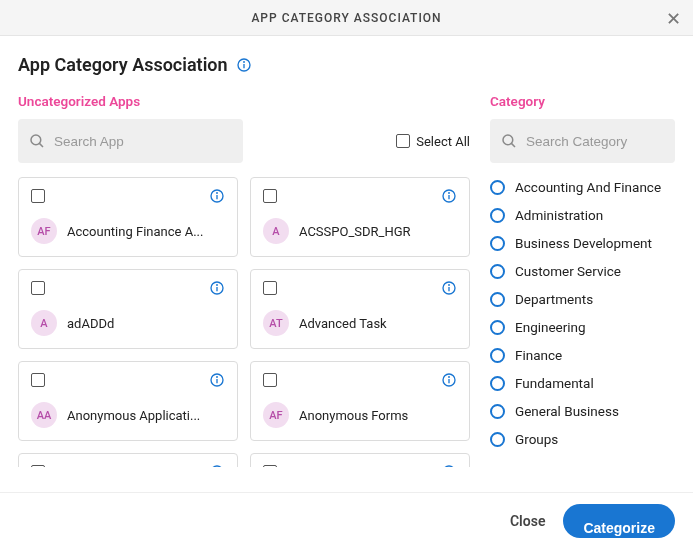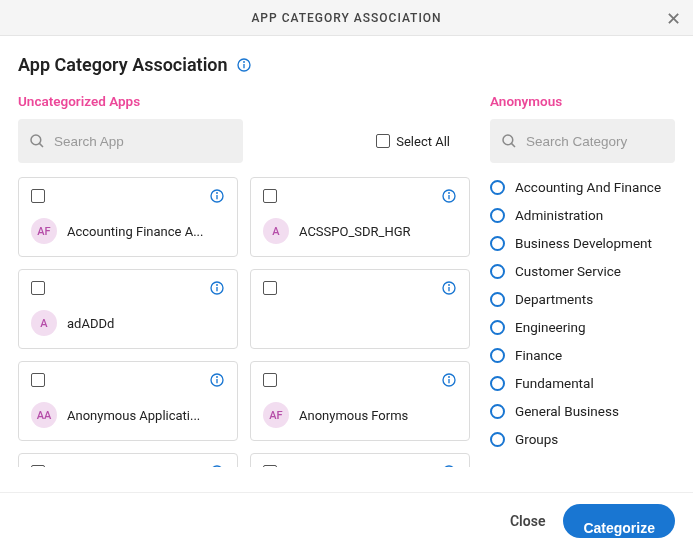--- a/index.html
+++ b/index.html
@@ -94,21 +94,21 @@
     color: #444;
     width: 100%;
   }
   .search-box input::placeholder { color: #999; }
   .search-icon-svg { color: #8a8a8a; flex-shrink:0; }
   .select-all-wrap {
     display: flex;
     align-items: center;
     gap: 6px;
     margin-left: auto;
-    margin-right: 20px;
+    margin-right: 0;
   }
   .chk {
     width: 14px;
     height: 14px;
     border: 1.5px solid #555;
     border-radius: 2px;
     flex-shrink: 0;
     cursor: pointer;
   }
   .select-all-label {
@@ -310,20 +310,24 @@
 
         <div class="card">
           <div class="card-top">
             <span class="chk"></span>
             <svg class="info-icon-sm" width="16" height="16" viewBox="0 0 24 24" fill="none" stroke="#1976d2" stroke-width="2">
                 <circle cx="12" cy="12" r="9"></circle>
                 <line x1="12" y1="10.5" x2="12" y2="17"></line>
                 <circle cx="12" cy="7.5" r="0.5" fill="#1976d2"></circle>
               </svg>
           </div>
+          <div class="card-body">
+            <span class="avatar">AT</span>
+            <span class="card-label">Advanced Task</span>
+          </div>
         </div>
 
         <div class="card">
           <div class="card-top">
             <span class="chk"></span>
             <svg class="info-icon-sm" width="16" height="16" viewBox="0 0 24 24" fill="none" stroke="#1976d2" stroke-width="2">
                 <circle cx="12" cy="12" r="9"></circle>
                 <line x1="12" y1="10.5" x2="12" y2="17"></line>
                 <circle cx="12" cy="7.5" r="0.5" fill="#1976d2"></circle>
               </svg>
@@ -369,21 +373,21 @@
                 <line x1="12" y1="10.5" x2="12" y2="17"></line>
                 <circle cx="12" cy="7.5" r="0.5" fill="#1976d2"></circle>
               </svg>
           </div>
 
         </div>
       </div>
     </div>
 
     <div class="right-col">
-      <div class="col-heading">Anonymous</div>
+      <div class="col-heading">Category</div>
       <div class="search-box right" style="margin-bottom:12px;">
         <svg class="search-icon-svg" width="18" height="18" viewBox="0 0 24 24" fill="none" stroke="currentColor" stroke-width="2">
           <circle cx="10.5" cy="10.5" r="6.5"></circle>
             <line x1="20" y1="20" x2="15.2" y2="15.2"></line>
         </svg>
         <input type="text" placeholder="Search Category" style="">
       </div>
       <div class="cat-list">
         <div class="cat-item">
             <span class="radio"></span>

